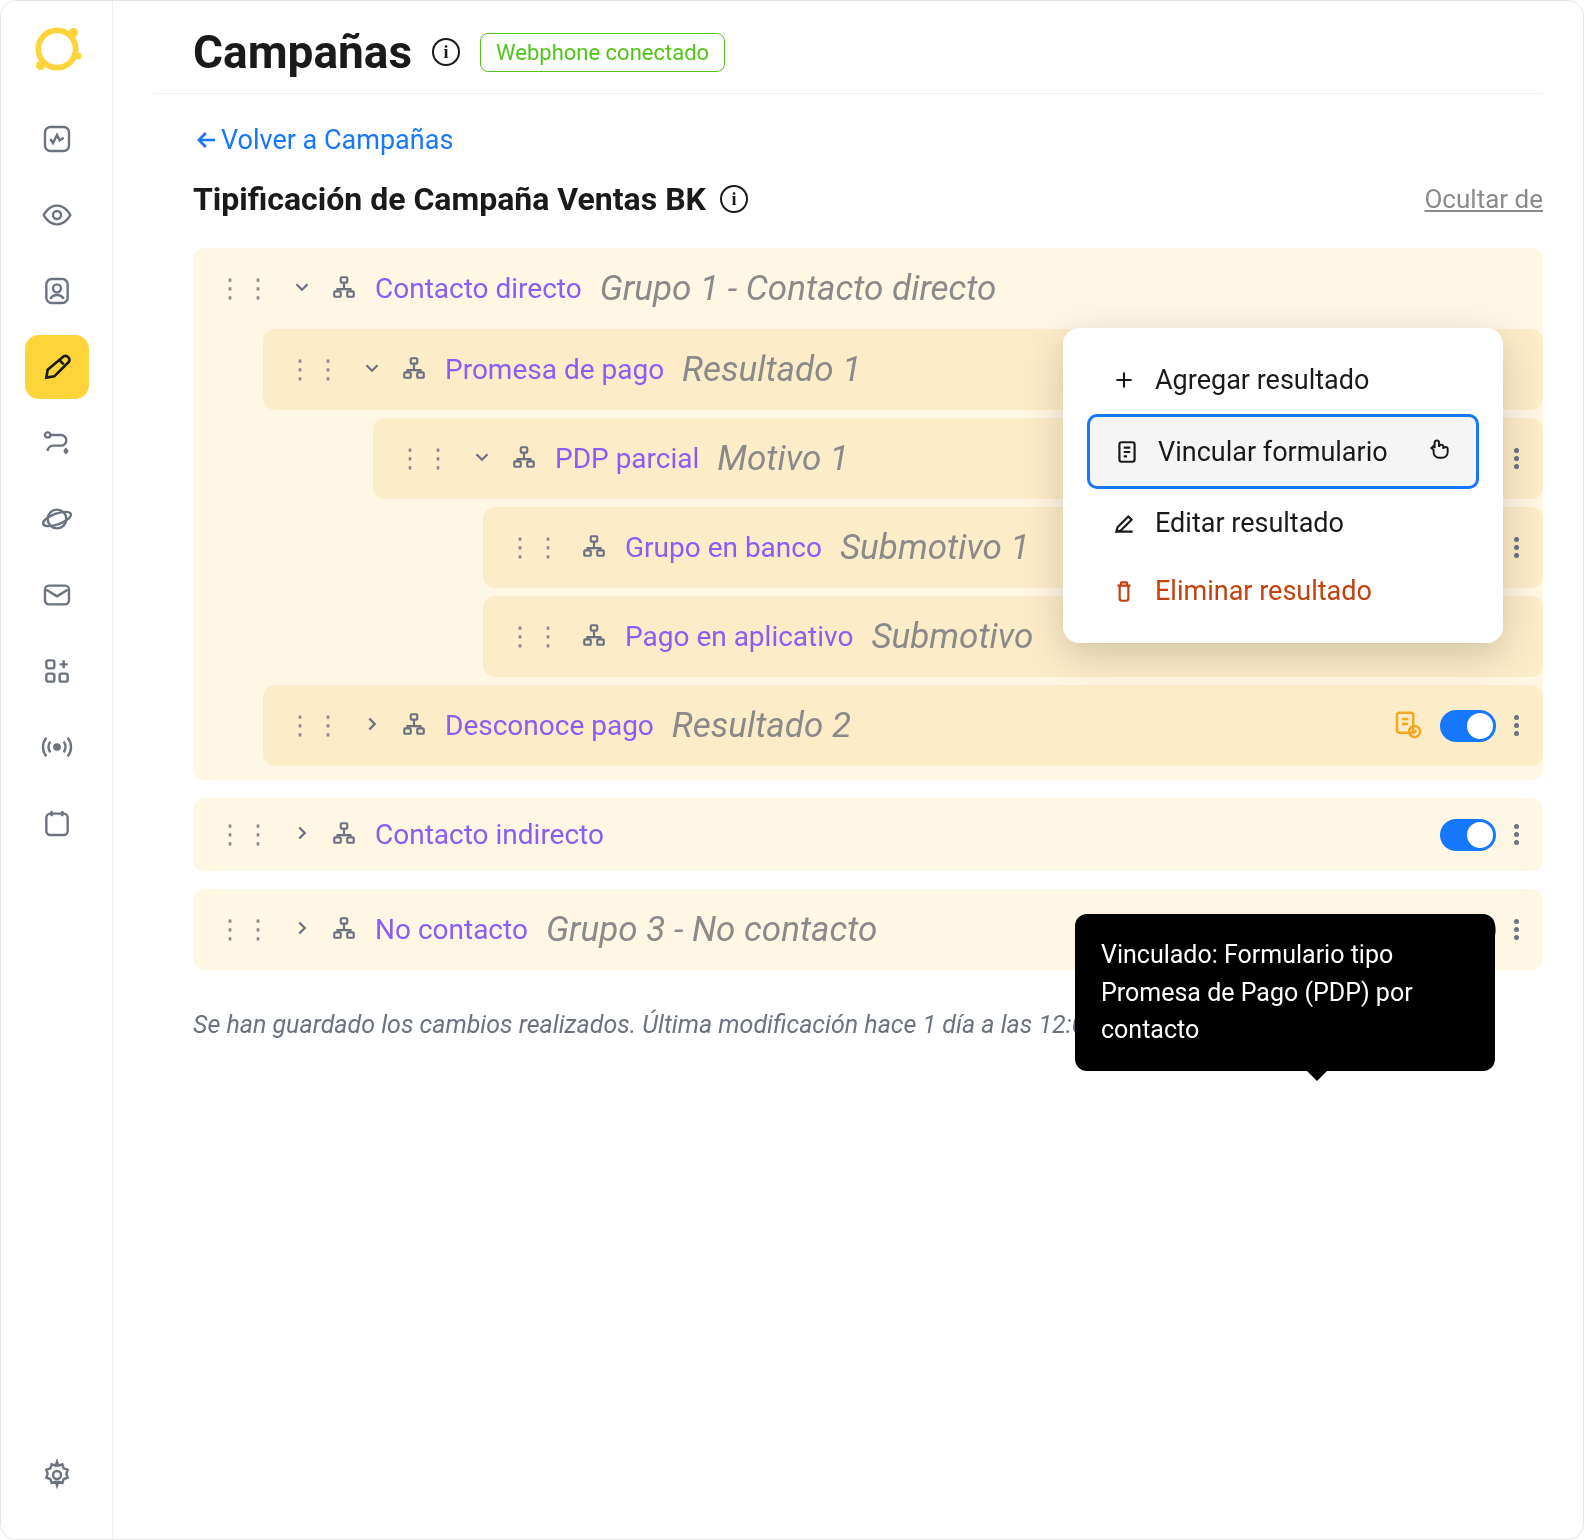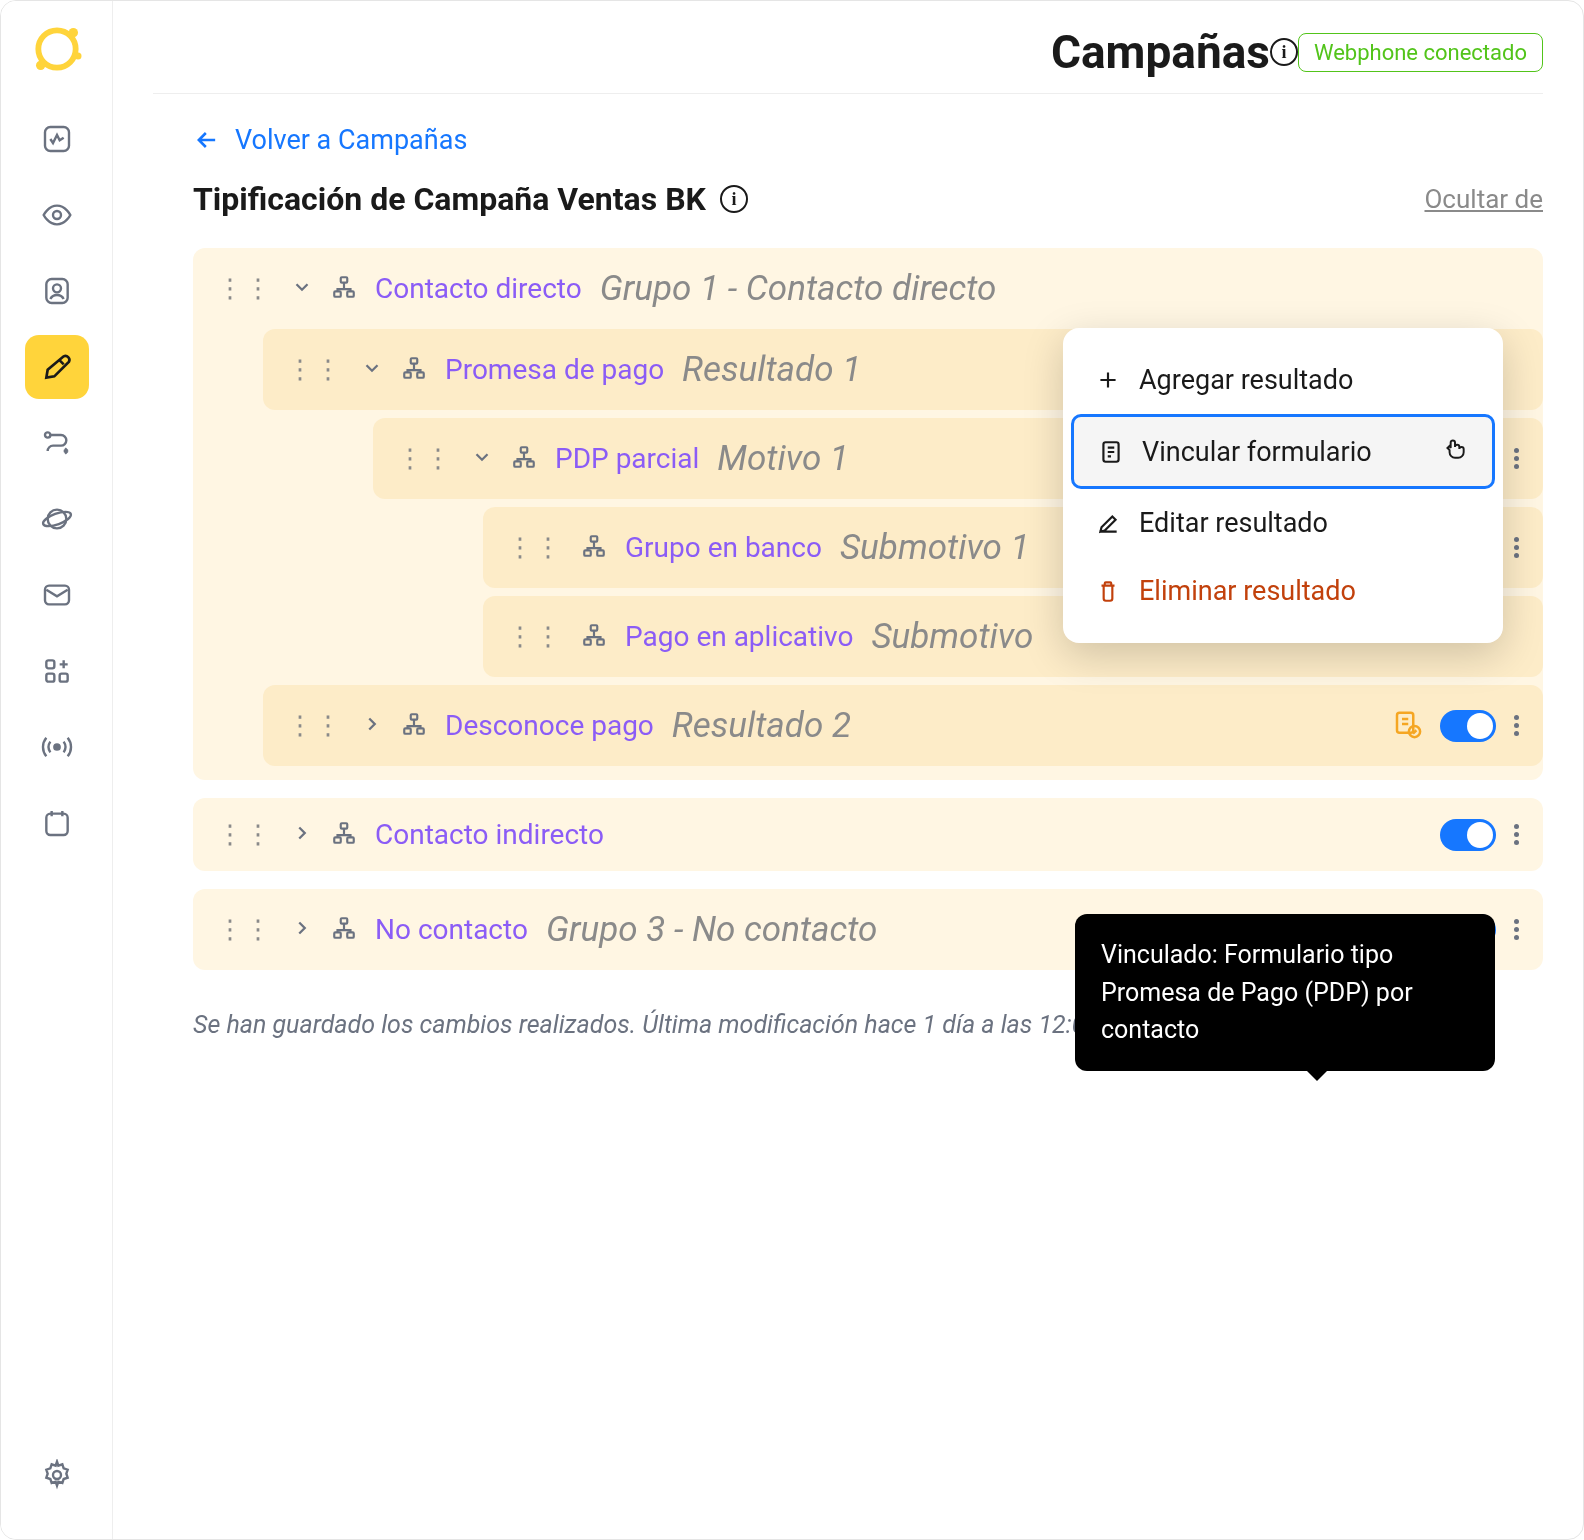--- a/index.html
+++ b/index.html
@@ -47,40 +47,39 @@
       flex: 1;
       display: flex;
       flex-direction: column;
       padding: 0 40px 40px 40px;
       overflow: hidden;
       position: relative;
     }
 
     
     .header {
-      display: flex; align-items: center; 
+      display: flex; align-items: center; gap: 20px;
       padding: 24px 0 14px 40px;
       border-bottom: 1px solid #eee;
-      justify-content: flex-end;
     }
     .page-title { font-size: 46px; font-weight: 700; }
     .info-circle {
       width: 28px; height: 28px; border: 2px solid #1a1a1a; border-radius: 50%;
       display: inline-flex; align-items: center; justify-content: center;
       font-size: 18px; font-weight: 700; font-family: Georgia, serif;
     }
     .status-pill {
       border: 1.5px solid #52c41a; color: #52c41a;
       padding: 6px 15px; border-radius: 8px; font-size: 22px;
     }
 
     .content { padding: 30px 0 0 40px; position: relative; }
 
     .back-link {
-      display: flex; align-items: center; gap: 14px;
+      display: flex; align-items: center; 
       color: #1677ff; font-size: 27px; margin-bottom: 24px; cursor: pointer;
     }
     .back-link svg { width: 28px; height: 28px; }
 
     .subheader {
       display: flex; align-items: center; margin-bottom: 30px;
     }
     .subheader-title { font-size: 32px; font-weight: 700; display:flex; align-items:center; gap:14px;}
     .subheader-right { margin-left: auto; color: #8a8a8a; font-size: 26px; text-decoration: underline; }
 
@@ -122,21 +121,21 @@
     .form-linked-icon { color: #f5a623; }
     .form-linked-icon svg { width: 30px; height: 30px; }
 
     
     .context-menu {
       position: absolute;
       top: 234px; right: 40px;
       background: #fff;
       border-radius: 16px;
       box-shadow: 0 12px 40px rgba(0,0,0,0.18);
-      padding: 18px 8px;
+      padding: 18px 24px;
       z-index: 100;
       width: 440px;
     }
     .menu-item {
       display: flex; align-items: center; gap: 18px;
       padding: 18px 24px; font-size: 27px; cursor: pointer;
       border-radius: 10px;
     }
     .menu-item.highlighted { border: 3px solid #1677ff; background: #f5f5f5; }
     .menu-item.danger { color: #c2410c; }

